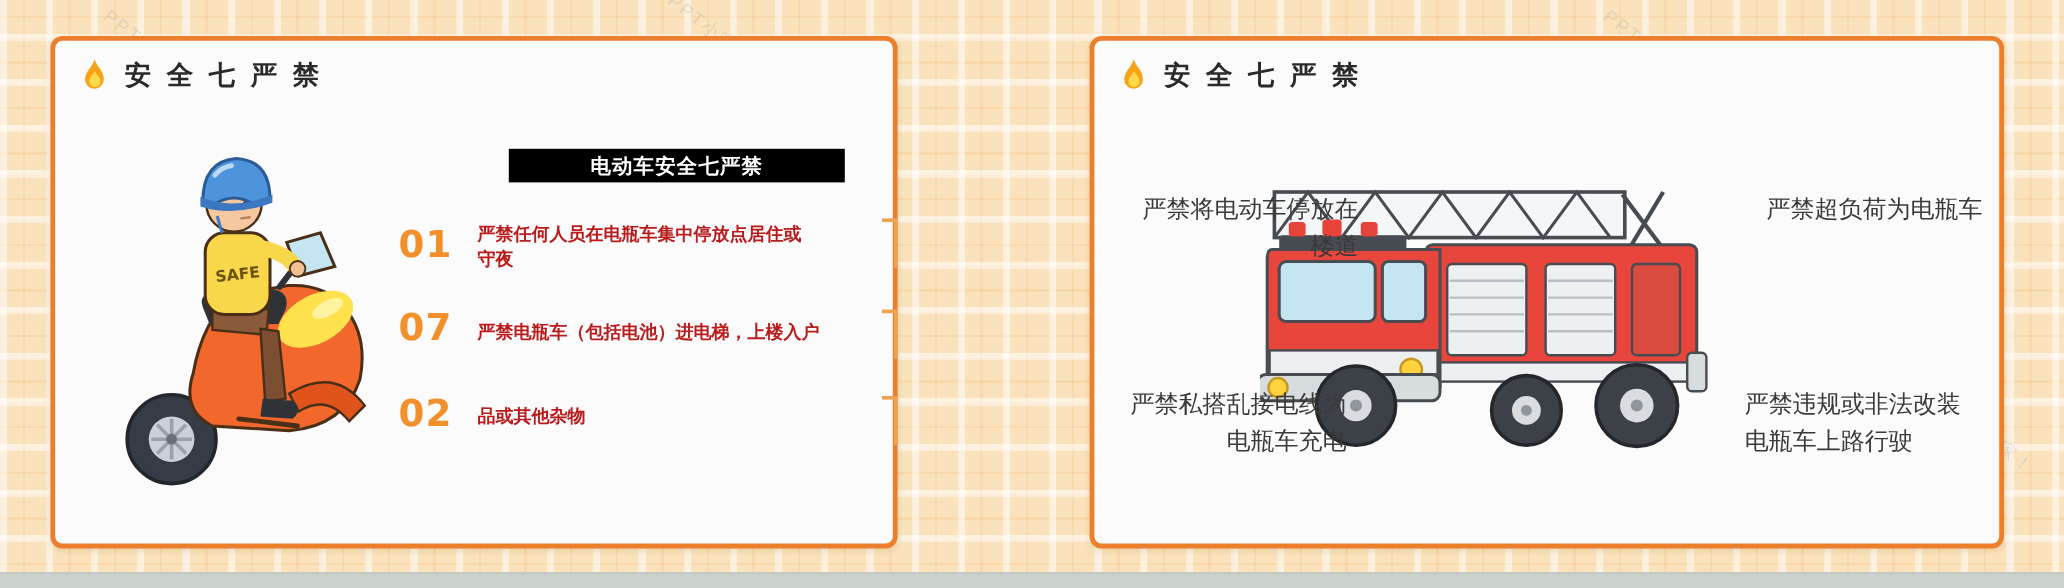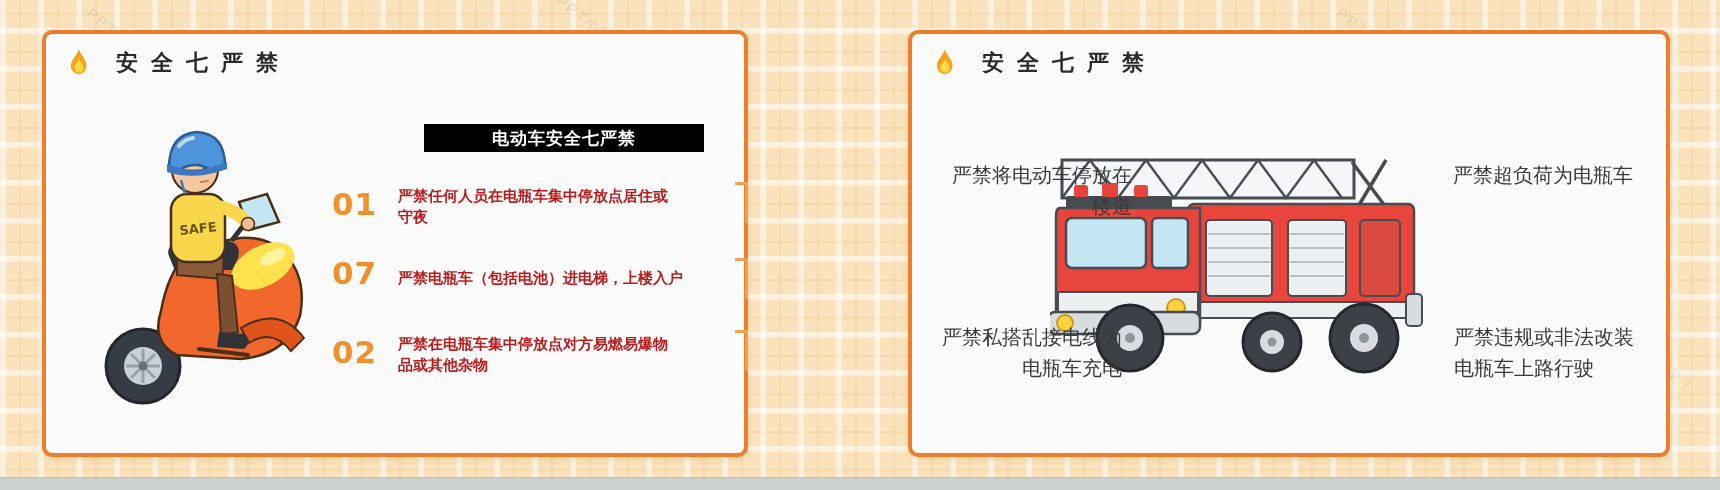--- a/index.html
+++ b/index.html
@@ -9,21 +9,21 @@
     background-image:
       repeating-linear-gradient(90deg, rgba(255,255,255,.55) 0 6px, transparent 6px 38px),
       repeating-linear-gradient(0deg, rgba(255,255,255,.55) 0 6px, transparent 6px 38px),
       repeating-linear-gradient(90deg, rgba(238,168,92,.16) 0 2px, transparent 2px 19px),
       repeating-linear-gradient(0deg, rgba(238,168,92,.16) 0 2px, transparent 2px 19px);
   }
   .bottom-strip{position:absolute;left:0;bottom:0;width:1720px;height:12px;background:#CBD1CD;border-top:1px solid #b9bfbb;}
   .slide{position:absolute;top:30px;height:427px;background:#FBFBFB;border:4px solid #EC7E2C;border-radius:10px;box-sizing:border-box;box-shadow:0 2px 6px rgba(160,110,40,.18);}
   .slide-left{left:42px;width:706px;}
   .slide-right{left:908px;width:762px;}
-  .hdr{position:absolute;left:20px;top:14px;display:flex;align-items:center;gap:24px;}
+  .hdr{position:absolute;left:20px;top:14px;display:flex;align-items:center;gap:12px;}
   .hdr-title{font-size:22px;font-weight:700;color:#2A2A2A;letter-spacing:13px;white-space:nowrap;}
   .flame{width:26px;height:30px;flex:0 0 auto;}
   .banner{position:absolute;left:378px;top:90px;width:280px;height:28px;background:#000000;color:#fff;
     font-size:17px;font-weight:700;letter-spacing:1px;display:flex;align-items:center;justify-content:center;}
   .row{position:absolute;left:286px;width:416px;display:flex;align-items:center;}
   .num{width:56px;font-size:31px;line-height:34px;font-weight:800;color:#F2912C;letter-spacing:1px;font-family:"DejaVu Sans",sans-serif;}
   .itxt{margin-left:10px;width:296px;font-size:15px;line-height:21px;font-weight:700;color:#b91c1c;margin-top:5px;}
   .bracket{position:absolute;right:0;top:2px;width:10px;height:38px;border-top:3px solid #F2A14C;border-right:3px solid #F2A14C;}
   .note{position:absolute;font-size:20px;font-weight:400;line-height:31px;color:#3A3A3A;}
   .ra{text-align:right;}
@@ -114,21 +114,20 @@
       <div class="itxt" style="margin-top:9px">
         <div>严禁电瓶车（包括电池）进电梯，上楼入户</div>
         <div></div>
       </div>
       <div class="bracket"></div>
     </div>
 
     <div class="row" style="top:294px">
       <div class="num">02</div>
       <div class="itxt">
-        <div>严禁在电瓶车集中停放点对方易燃易爆物</div>
         <div>品或其他杂物</div>
       </div>
       <div class="bracket"></div>
     </div>
   </div>
 
   <div class="slide slide-right">
     <div class="hdr">
       <svg class="flame" viewBox="0 0 24 28">
         <path d="M12 1 C13 7 19 9.5 19 17 A7.3 7.3 0 0 1 4.4 17 C4.4 11 9.5 8 12 1 Z" fill="#F7A318"></path>
@@ -186,21 +185,21 @@
         <circle cx="314" cy="192" r="34" fill="#3C4147" stroke="#24282C" stroke-width="3"></circle>
         <circle cx="314" cy="192" r="14" fill="#D9DDDF"></circle>
           <circle cx="314" cy="192" r="5" fill="#8E969C"></circle>
       </g>
     </svg>
 
     <div class="note ra" style="left:40px;top:126px;width:180px">
       <div>严禁将电动车停放在</div>
       <div>楼道</div>
     </div>
-    <div class="note" style="left:541px;top:126px;width:205px">
+    <div class="note" style="left:560px;top:126px;width:205px">
       <div>严禁超负荷为电瓶车</div>
     </div>
     <div class="note ra" style="left:30px;top:288px;width:180px">
       <div>严禁私搭乱接电线为</div>
       <div>电瓶车充电</div>
     </div>
     <div class="note" style="left:542px;top:288px;width:205px">
       <div>严禁违规或非法改装</div>
       <div>电瓶车上路行驶</div>
     </div>

